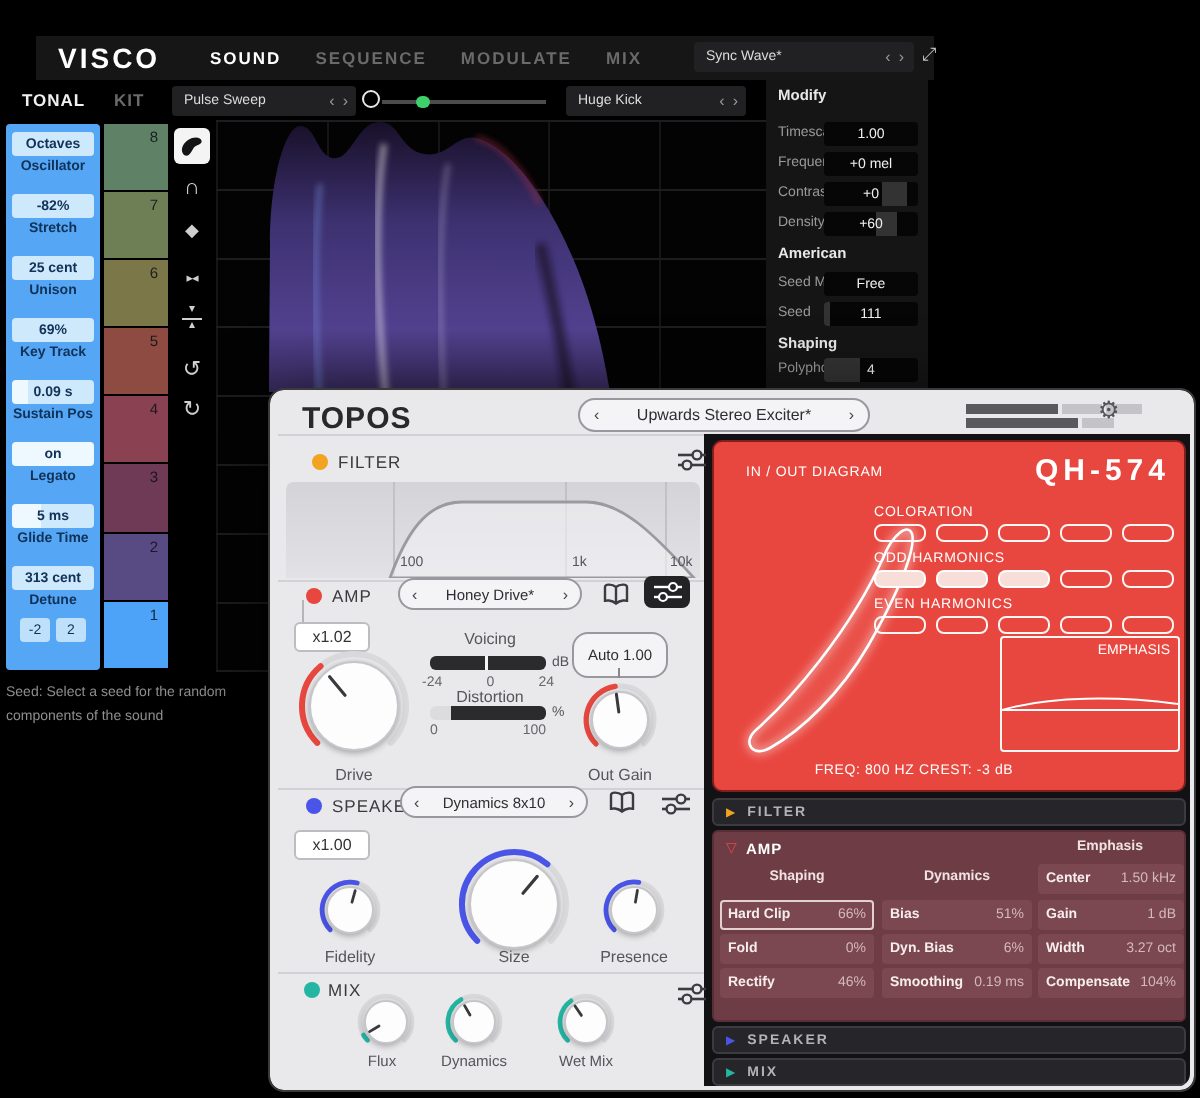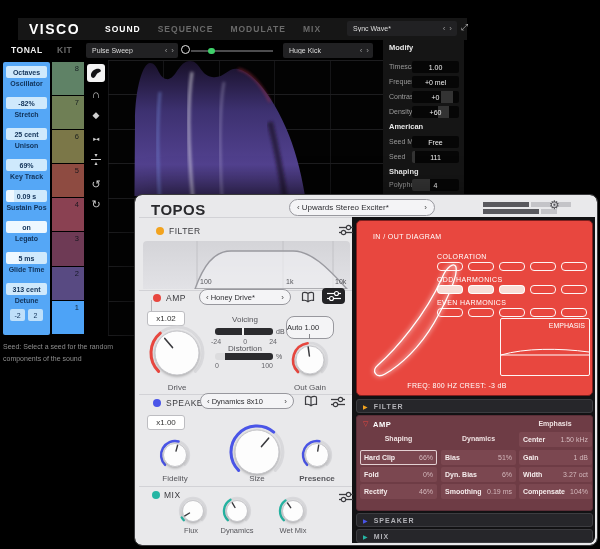--- a/index.html
+++ b/index.html
@@ -48,21 +48,21 @@
   .spanel{left:383px;top:40px;width:81px;height:155px;background:#151515;}
   .sp-title{font-size:7.5px;font-weight:bold;color:#e8e8e8;}
   .sp-lab{font-size:7px;color:#9a9a9a;}
   .sp-box{width:47px;height:12px;background:#060606;border-radius:2px;color:#f0f0f0;font-size:7px;display:flex;align-items:center;justify-content:center;}
 
   
   .topos{left:135px;top:195px;width:462px;height:350px;background:#e9e9eb;border-radius:7px;
     box-shadow:0 10px 40px rgba(0,0,0,.8);outline:1px solid #3a3a3c;}
   .t-title{font-size:15px;font-weight:bold;color:#29292c;letter-spacing:.5px;}
   .pill{background:#f4f4f6;border:1px solid #98989e;border-radius:9px;display:flex;align-items:center;color:#2e2e32;}
-  .pill .lbl{flex:1;text-align:left;font-size:8px;white-space:nowrap;}
+  .pill .lbl{flex:1;text-align:center;font-size:8px;white-space:nowrap;}
   .pill .chev{color:#444;}
   .sec-dot{width:8px;height:8px;border-radius:50%;}
   .sec-name{font-size:8.5px;color:#3a3a3e;letter-spacing:.5px;}
   .divider{height:1px;background:#d2d2d6;}
   .knob-label{font-size:8px;color:#55555a;text-align:center;}
   .bar-scale{display:flex;justify-content:space-between;font-size:7px;color:#66666b;}
   .mini-head{font-size:8px;color:#55555a;text-align:center;}
   .wbox{background:#fff;border:1px solid #bdbdc1;border-radius:3px;font-size:8px;color:#333;display:flex;align-items:center;justify-content:center;}
   .meter-seg{height:5px;display:flex;gap:2px;}
 
@@ -374,21 +374,21 @@
       <line x1="35.5" y1="25.6" x2="42.6" y2="17.2" stroke="#3a3a3e" stroke-width="1.6" stroke-linecap="round"></line>
     </svg>
     <div class="abs knob-label" style="left:91px;top:279px;width:62px;">Size</div>
 
     <svg class="abs" style="left:164px;top:242px;" width="36" height="36">
       <path d="M 8.1,27.9 A 14,14 0 1,1 27.9,27.9" fill="none" stroke="#d9d9dc" stroke-width="2.4" stroke-linecap="round"></path>
       <path d="M 8.1,27.9 A 14,14 0 0,1 20.4,4.2" fill="none" stroke="#4a55e8" stroke-width="2.4" stroke-linecap="round"></path>
       <circle cx="18" cy="18" r="11.5" fill="#fdfdfd" stroke="#c6c6ca" style="filter:drop-shadow(0 1px 1.5px rgba(0,0,0,.3));"></circle>
       <line x1="18.7" y1="14.1" x2="19.7" y2="8.2" stroke="#3a3a3e" stroke-width="1.4" stroke-linecap="round"></line>
     </svg>
-    <div class="abs knob-label" style="left:161px;top:279px;width:42px;font-weight:bold;">Presence</div>
+    <div class="abs knob-label" style="left:161px;top:279px;width:42px;">Presence</div>
 
     <div class="abs divider" style="left:4px;top:291px;width:213px;"></div>
 
     <div class="abs sec-dot" style="left: 17px; top: 296px; background: rgb(37, 181, 163);"></div>
     <div class="abs sec-name" style="left:29px;top:295px;">MIX</div>
     <svg class="abs" style="left:203px;top:296px;" width="16" height="12">
       <line x1="1" y1="3.5" x2="15" y2="3.5" stroke="#3c3c40" stroke-width="1.3"></line>
         <circle cx="10.5" cy="3.5" r="2.2" fill="#e9e9eb" stroke="#3c3c40" stroke-width="1.2"></circle>
       <line x1="1" y1="8.5" x2="15" y2="8.5" stroke="#3c3c40" stroke-width="1.3"></line>
         <circle cx="5.5" cy="8.5" r="2.2" fill="#e9e9eb" stroke="#3c3c40" stroke-width="1.2"></circle>
@@ -414,20 +414,21 @@
       <path d="M 7.8,26.2 A 13,13 0 1,1 26.2,26.2" fill="none" stroke="#d9d9dc" stroke-width="2.3" stroke-linecap="round"></path>
       <path d="M 7.8,26.2 A 13,13 0 0,1 9.5,6.4" fill="none" stroke="#25b5a3" stroke-width="2.3" stroke-linecap="round"></path>
       <circle cx="17" cy="17" r="10.5" fill="#fdfdfd" stroke="#c6c6ca" style="filter:drop-shadow(0 1px 1.5px rgba(0,0,0,.3));"></circle>
       <line x1="14.7" y1="13.7" x2="11.5" y2="9" stroke="#3a3a3e" stroke-width="1.4" stroke-linecap="round"></line>
     </svg>
     <div class="abs knob-label" style="left:136px;top:331px;width:44px;font-size:7.5px;">Wet Mix</div>
   </div>
 
   <div class="abs qh-red">
     <div class="abs qh-small" style="left:16px;top:12px;">IN / OUT DIAGRAM</div>
+    <div class="abs" style="left:104px;top:6px;width:124px;text-align:right;font-size:15px;font-weight:bold;color:#fff;letter-spacing:2.5px;">QH-574</div>
 
     <svg class="abs" style="left:6px;top:17px;" width="130" height="150">
       <defs>
           <filter id="glow">
             <feGaussianBlur stdDeviation="2.2"></feGaussianBlur>
           </filter>
         </defs>
       <path d="M 22,136 C 13,141 8,133 15,127 C 32,112 62,78 79,40 C 83,30 91,23 93,29 C 95,36 87,57 71,85 C 57,109 38,127 22,136 Z" stroke="rgba(255,255,255,.4)" stroke-width="4" fill="none" filter="url(#glow)"></path>
       <path d="M 22,136 C 13,141 8,133 15,127 C 32,112 62,78 79,40 C 83,30 91,23 93,29 C 95,36 87,57 71,85 C 57,109 38,127 22,136 Z" stroke="#ffffff" stroke-width="1.3" fill="rgba(255,255,255,0.05)"></path>
     </svg>

